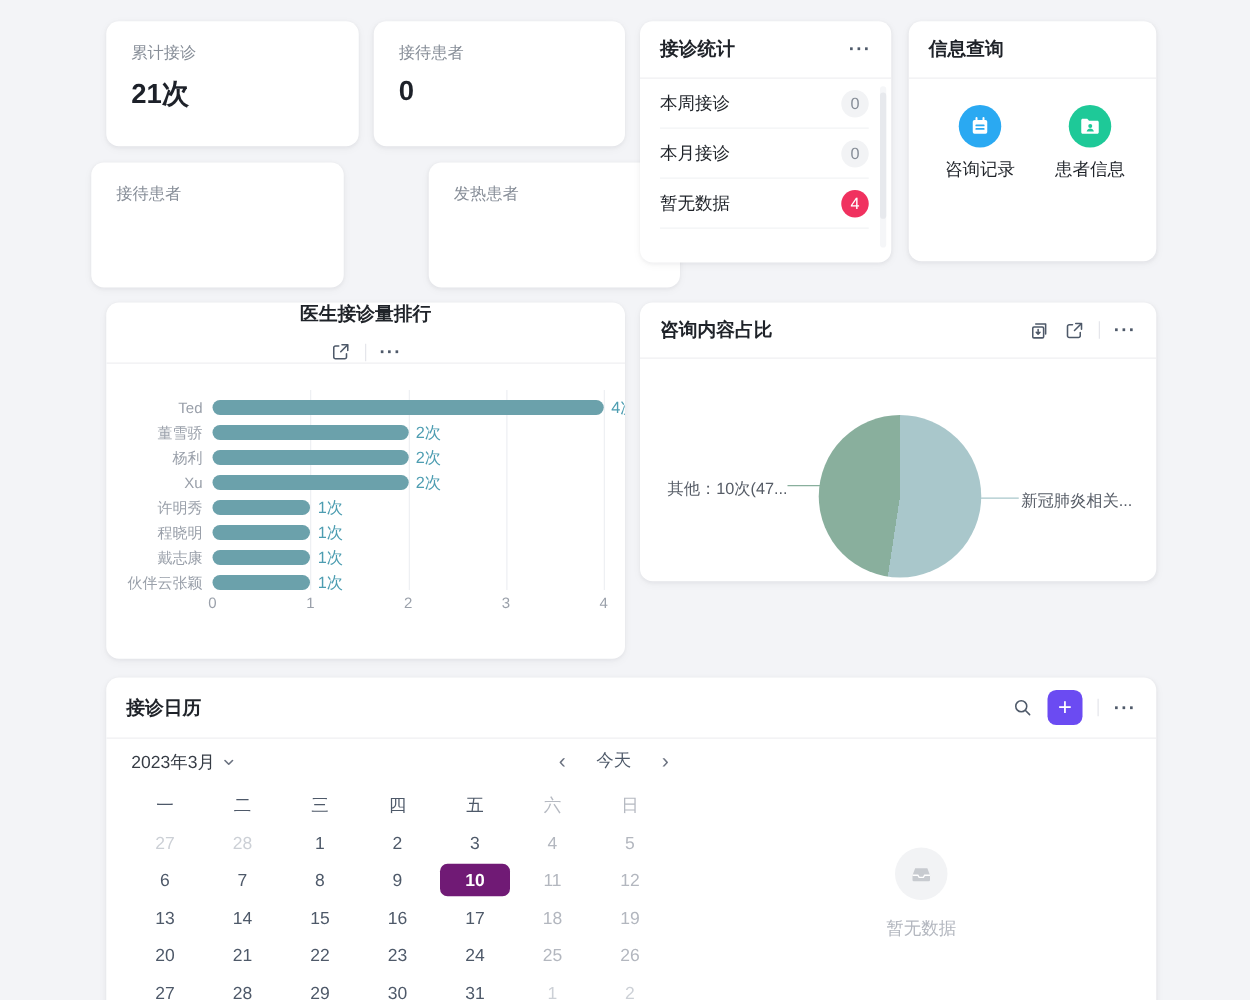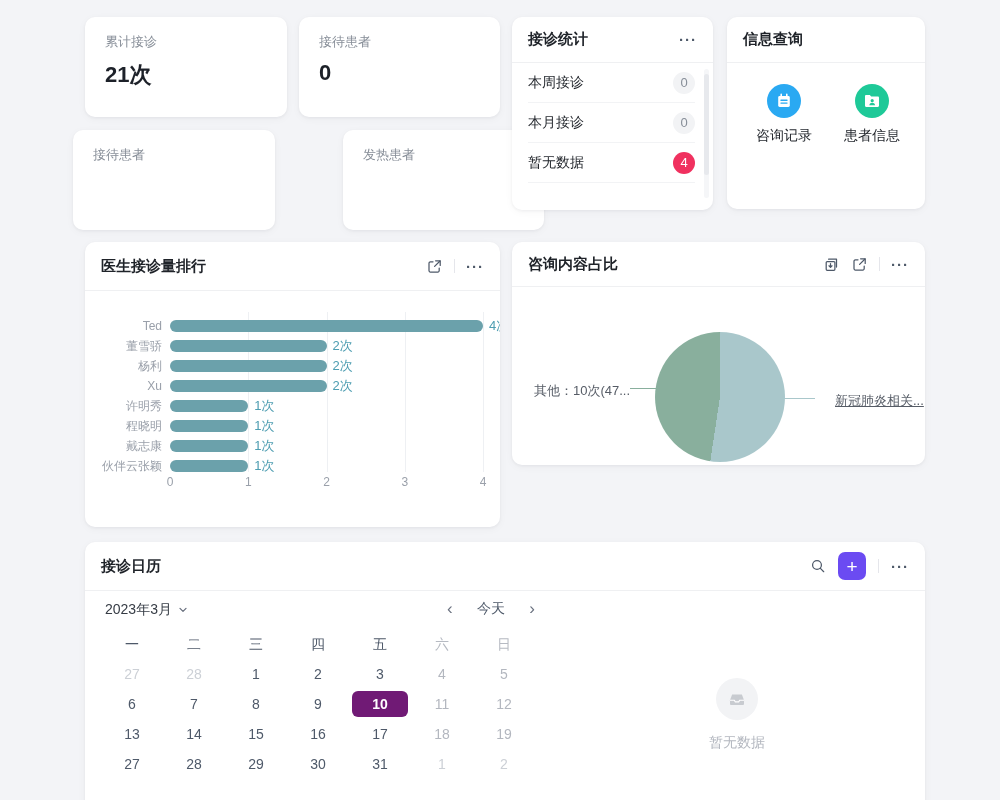--- a/index.html
+++ b/index.html
@@ -33,21 +33,21 @@
   .stat-label{font-size:14px;color:#1f2329;}
   .badge{min-width:22px;height:22px;border-radius:11px;display:inline-flex;align-items:center;justify-content:center;font-size:13px;box-sizing:border-box;padding:0 4px;}
   .scroll-track{position:absolute;right:4px;top:52px;bottom:12px;width:5px;border-radius:3px;background:#f5f6f8;}
   .scroll-thumb{position:absolute;left:0;top:4%;width:5px;height:78%;border-radius:3px;background:#e7e9ed;}
   
   .info-body{display:flex;gap:30px;padding:21px 0 0 28px;}
   .info-item{display:flex;flex-direction:column;align-items:center;gap:9px;cursor:pointer;width:58px;}
   .info-icon{width:34px;height:34px;border-radius:50%;display:flex;align-items:center;justify-content:center;}
   .info-label{font-size:14px;color:#1f2329;white-space:nowrap;}
   
-  #bar-card .card-header{height:48px;}
+  #bar-card .card-header{height:48px;flex-direction:column;}
   .grid-line{position:absolute;top:70px;height:160px;width:1px;background:#eef0f3;}
   #bar-rows{position:absolute;top:74px;left:0;right:0;}
   .bar-row{height:20px;display:flex;align-items:center;}
   .bar-label{width:77px;padding-right:8px;text-align:right;font-size:12px;color:#9aa0aa;white-space:nowrap;overflow:hidden;}
   .bar-track{flex:1;position:relative;height:12px;margin-right:17px;}
   .bar-fill{position:absolute;left:0;top:0;height:12px;border-radius:6px;}
   .bar-val{position:absolute;top:-1px;font-size:13px;line-height:14px;white-space:nowrap;}
   #bar-axis{position:absolute;top:233px;left:0;right:0;height:16px;}
   .axis-tick{position:absolute;width:20px;text-align:center;font-size:12px;color:#9aa0aa;}
   
@@ -257,21 +257,21 @@
         </svg>
       </span>
       <span class="hdr-sep"></span>
       <span class="dots">···</span>
     </div>
   </div>
   <div class="hdr-line"></div>
   <div class="pie" style="background: conic-gradient(rgb(169, 199, 203) 0deg, rgb(169, 199, 203) 52.4%, rgb(137, 175, 157) 52.4%, rgb(137, 175, 157) 100%);"></div>
   <div class="pie-label" style="left:22px;top:140px;">其他：10次(47...</div>
   <div class="leader leader-left" style="left: 118px; top: 146px; width: 26px; background: rgb(137, 175, 157);"></div>
-  <div class="pie-label" style="left:323px;top:150px;text-decoration:underline;">新冠肺炎相关...</div>
+  <div class="pie-label" style="left:305px;top:150px;">新冠肺炎相关...</div>
   <div class="leader leader-right" style="left: 272px; top: 156px; width: 31px; background: rgb(169, 199, 203);"></div>
 </div>
 
 <div class="card" id="cal-card" style="left:85px;top:542px;width:840px;height:300px;">
   <div class="card-header">
     <div class="card-title">接诊日历</div>
     <div class="hdr-right" style="gap:12px;">
       <span class="icon-btn">
         <svg width="16" height="16" viewBox="0 0 16 16">
           <circle cx="7" cy="7" r="4.4"></circle>
@@ -372,20 +372,43 @@
           </div>
           <div class="cal-cell">
             <span class="day-num weekend">18</span>
           </div>
           <div class="cal-cell">
             <span class="day-num weekend">19</span>
           </div>
         </div>
         <div class="cal-row">
           <div class="cal-cell">
+            <span class="day-num normal">20</span>
+          </div>
+          <div class="cal-cell">
+            <span class="day-num normal">21</span>
+          </div>
+          <div class="cal-cell">
+            <span class="day-num normal">22</span>
+          </div>
+          <div class="cal-cell">
+            <span class="day-num normal">23</span>
+          </div>
+          <div class="cal-cell">
+            <span class="day-num normal">24</span>
+          </div>
+          <div class="cal-cell">
+            <span class="day-num weekend">25</span>
+          </div>
+          <div class="cal-cell">
+            <span class="day-num weekend">26</span>
+          </div>
+        </div>
+        <div class="cal-row">
+          <div class="cal-cell">
             <span class="day-num normal">27</span>
           </div>
           <div class="cal-cell">
             <span class="day-num normal">28</span>
           </div>
           <div class="cal-cell">
             <span class="day-num normal">29</span>
           </div>
           <div class="cal-cell">
             <span class="day-num normal">30</span>

